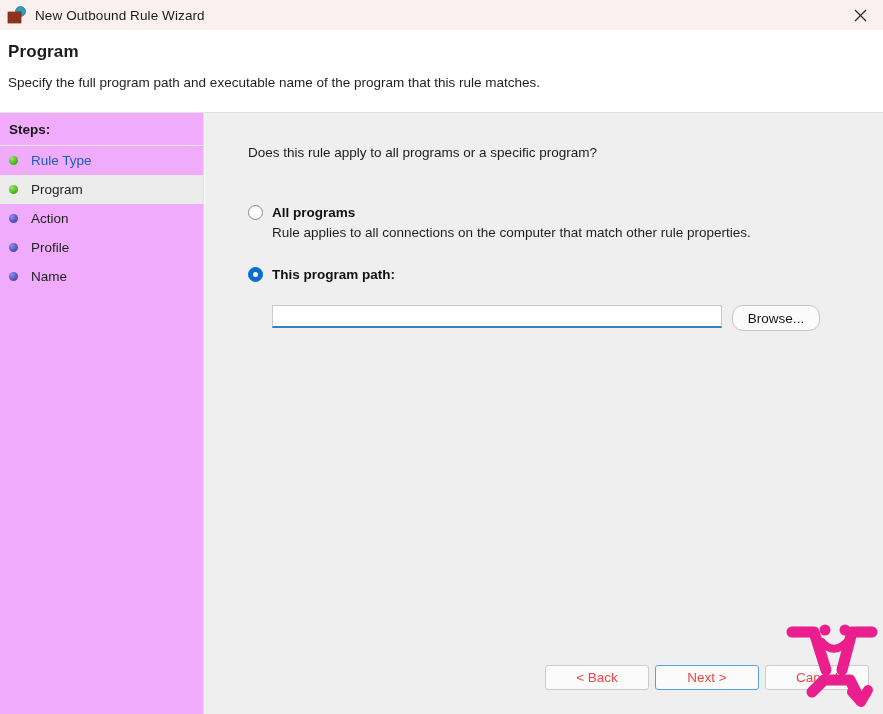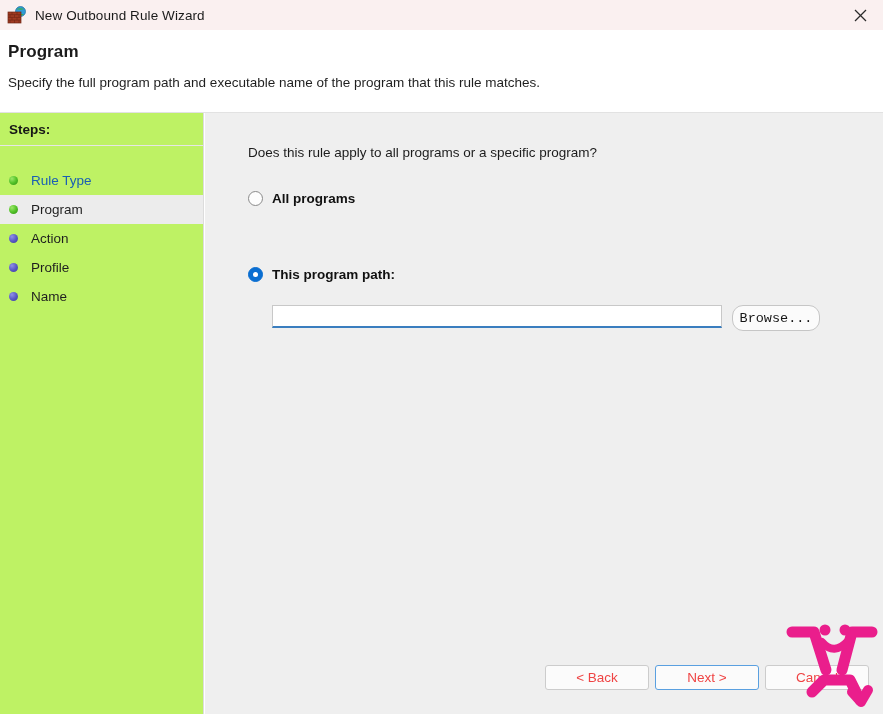--- a/index.html
+++ b/index.html
@@ -76,41 +76,40 @@
     left: 0; top: 112px;
     width: 883px; height: 1px;
     background: #e2e2e2;
   }
 
   
   .sidebar {
     position: absolute;
     left: 0; top: 113px;
     width: 204px; height: 601px;
-    background: #bef264;
+    background: #f0abfc;
     border-right: 1px solid #dcdcdc;
   }
   .steps-head {
     position: absolute;
     left: 9px; top: 9px;
     font-size: 13.5px;
     font-weight: bold;
     color: #161616;
   }
   .steps-head-rule {
     position: absolute;
     left: 0; top: 32px;
     width: 203px; height: 1px;
     background: #e6e6e6;
   }
   .steps-list {
     position: absolute;
     left: 0; top: 33px;
     width: 203px;
-    margin-top: 20px;
   }
   .step {
     position: relative;
     height: 29px;
     display: flex;
     align-items: center;
     padding-left: 9px;
     cursor: default;
   }
   .step.current { background: #ececec; }
@@ -148,21 +147,21 @@
     left: 43px; top: 32px;
     font-size: 13.5px;
     color: #1c1c1c;
     white-space: nowrap;
   }
 
   .option {
     position: absolute;
     left: 43px;
   }
-  .option-all { top: 78px; }
+  .option-all { top: 92px; }
   .option-path { top: 154px; }
 
   .radio-row {
     display: flex;
     align-items: center;
   }
   .radio {
     width: 15px; height: 15px;
     border-radius: 50%;
     flex: 0 0 auto;
@@ -216,21 +215,21 @@
     padding: 0 4px;
     outline: none;
   }
   .browse-btn {
     margin-left: 10px;
     width: 88px;
     height: 26px;
     background: #fbfbfb;
     border: 1px solid #c6c6c6;
     border-radius: 11px;
-    font-family: Liberation Mono, monospace;
+    font-family: Liberation Sans, sans-serif;
     font-size: 13.5px;
     color: #161616;
     cursor: default;
   }
 
   .example-block {
     position: absolute;
     left: 67px; top: 228px;
     display: flex;
     font-size: 13px;
@@ -352,20 +351,21 @@
 
   <div class="content">
 
     <div class="question">Does this rule apply to all programs or a specific program?</div>
 
     <div class="option option-all">
       <div class="radio-row">
         <span class="radio"></span>
         <span class="radio-label">All programs</span>
       </div>
+      <div class="option-desc">Rule applies to all connections on the computer that match other rule properties.</div>
     </div>
 
     <div class="option option-path">
       <div class="radio-row">
         <span class="radio checked"></span>
         <span class="radio-label">This program path:</span>
       </div>
     </div>
 
     <div class="path-row">

